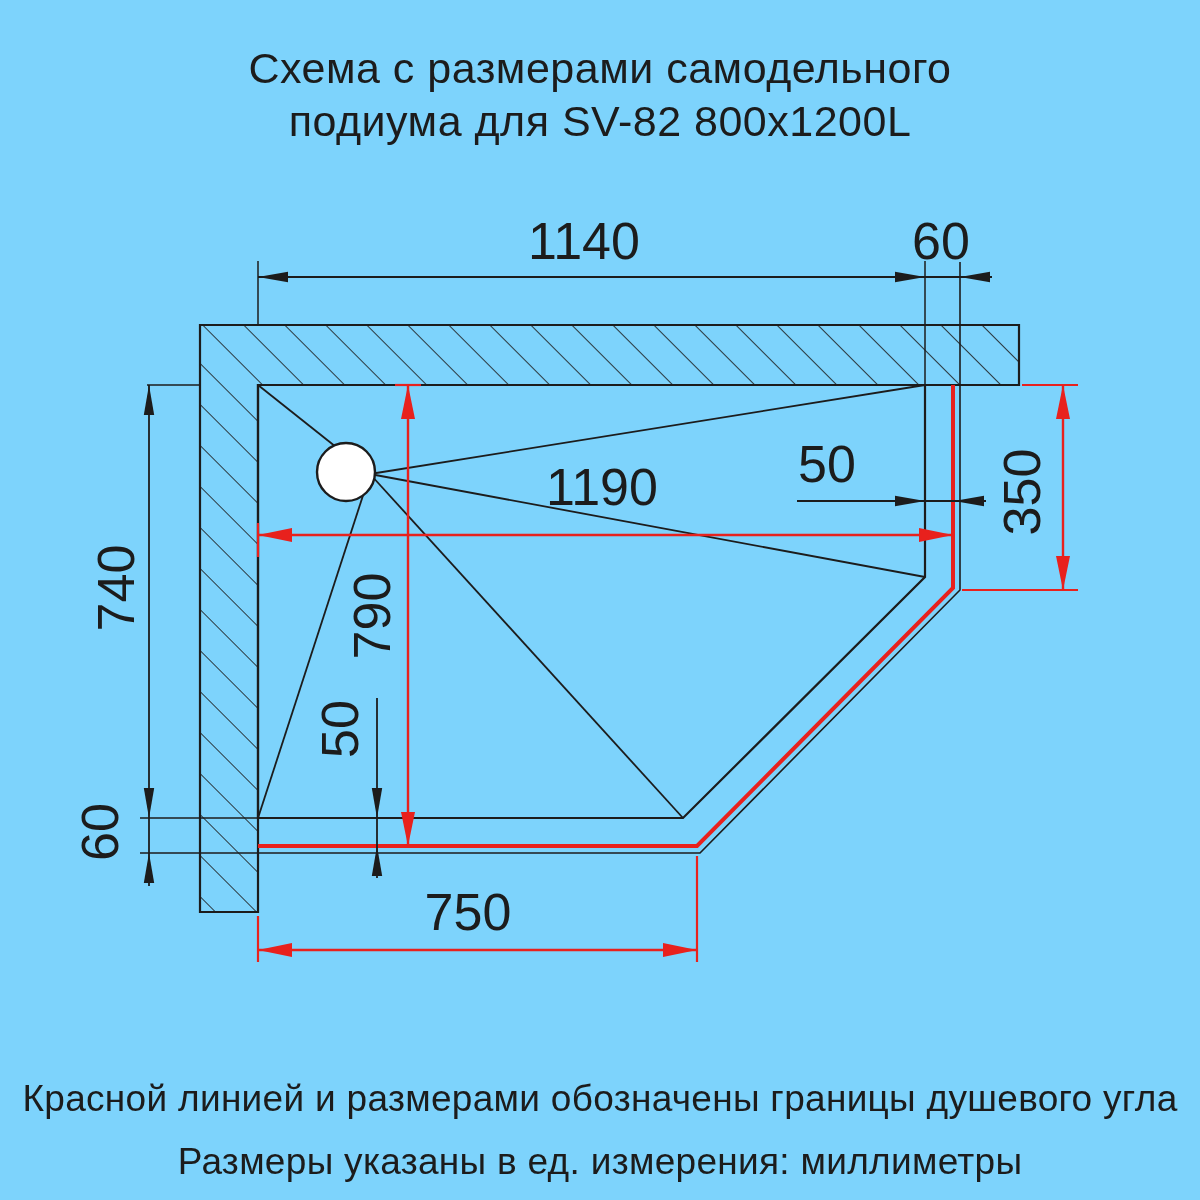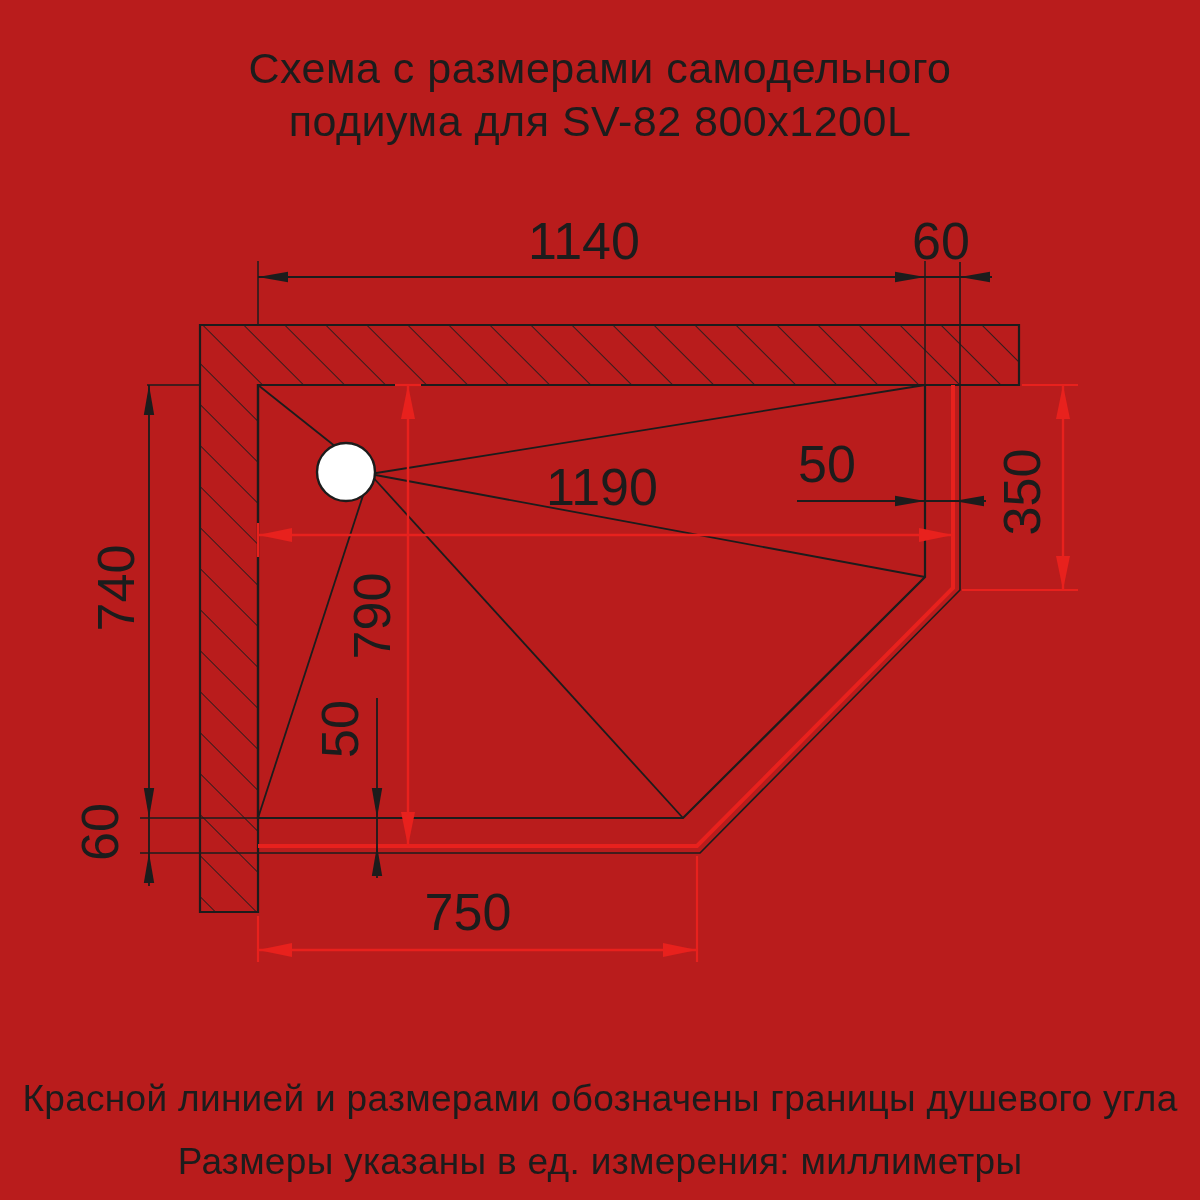--- a/index.html
+++ b/index.html
@@ -1,19 +1,19 @@
 <!DOCTYPE html>
 <html><head>
 <meta charset="utf-8">
 <style>
   html,body{margin:0;padding:0;background:#ffffff;}
   .page{
     position:relative;
     width:1200px;height:1200px;
-    background:#b91c1c;
+    background:#7dd3fc;
     font-family:"Liberation Sans", sans-serif;
     overflow:hidden;
   }
   svg{position:absolute;left:0;top:0;}
   text{
     font-family:"Liberation Sans", sans-serif;
     fill:#1c1c1c;
   }
   .title-text{font-size:43px;font-weight:500;letter-spacing:.5px;}
   .note-text{font-size:37px;font-weight:400;letter-spacing:.3px;}

